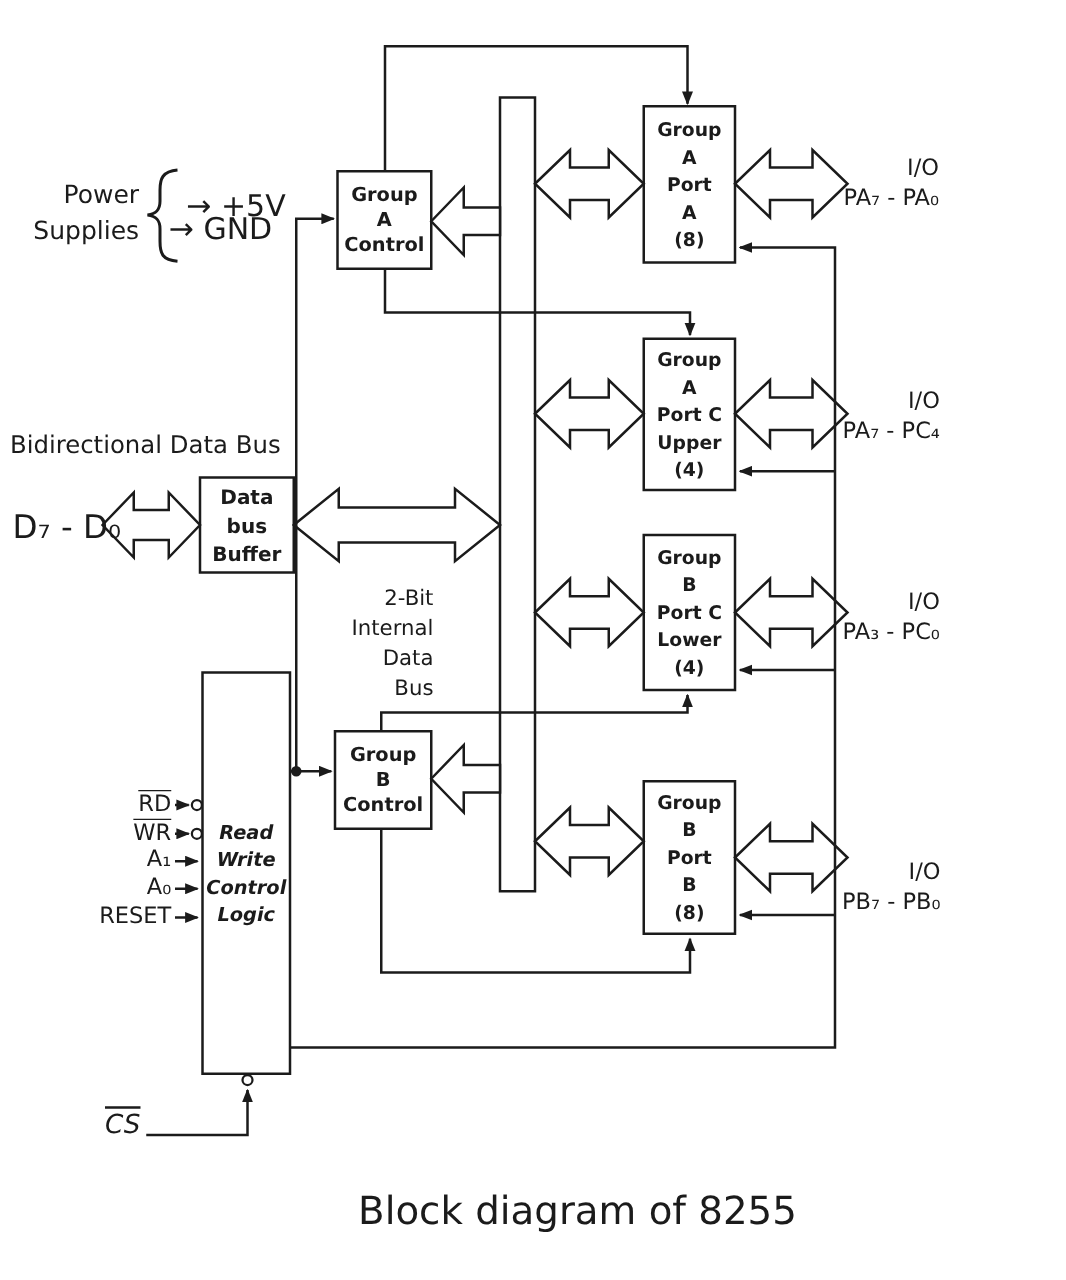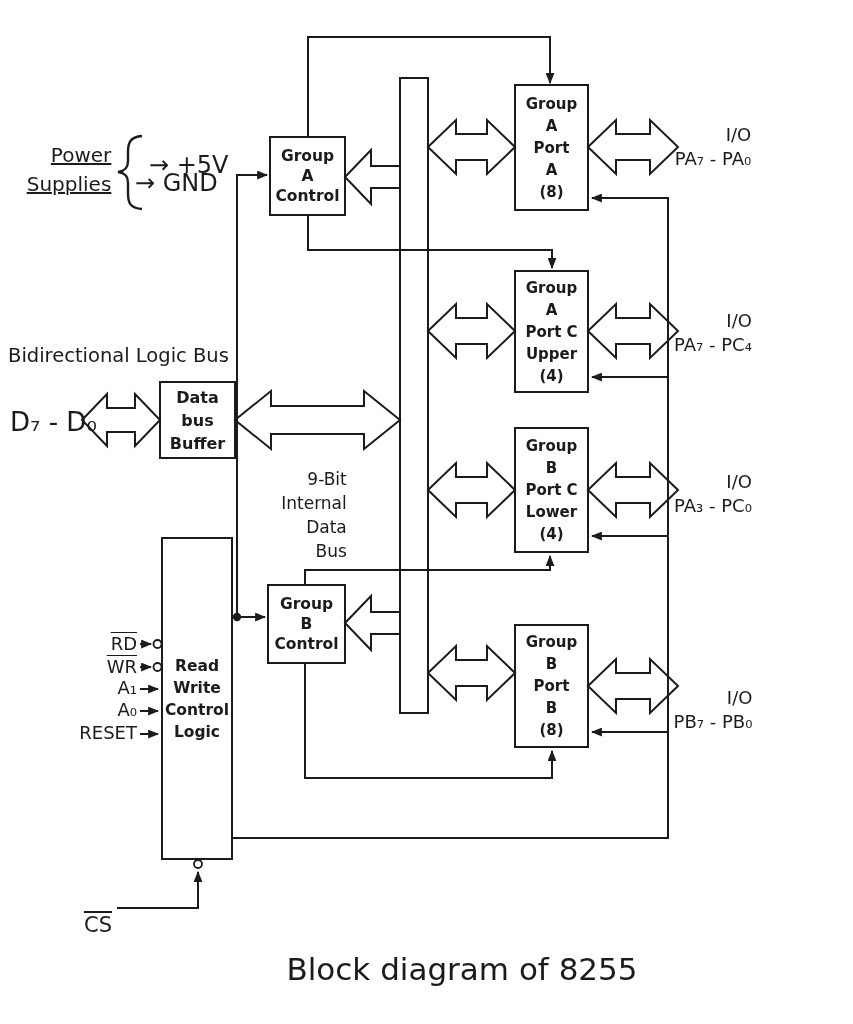--- a/index.html
+++ b/index.html
@@ -87,21 +87,21 @@
 
   <div class="box-label" style="left:270px; top:137px; width:75px; height:78px; font-size:15.5px; line-height:20px;">Group
 A
 Control</div>
   <div class="box-label" style="left:268px; top:585px; width:77px; height:78px; font-size:15.5px; line-height:20px;">Group
 B
 Control</div>
   <div class="box-label" style="left:160px; top:382px; width:75px; height:76px; font-size:16px; line-height:23px;">Data
 bus
 Buffer</div>
-  <div class="box-label" style="left:162px; top:538px; width:70px; height:321px; font-size:15.5px; line-height:22px;">Read
+  <div class="box-label" style="left:162px; top:538px; width:70px; height:321px; font-size:15.5px; line-height:22px;font-style:italic;">Read
 Write
 Control
 Logic</div>
   <div class="box-label" style="left:515px; top:85px;  width:73px; height:125px; font-size:15px; line-height:22px;">Group
 A
 Port
 A
 (8)</div>
   <div class="box-label" style="left:515px; top:271px; width:73px; height:121px; font-size:15px; line-height:22px;">Group
 A
@@ -112,42 +112,42 @@
 B
 Port C
 Lower
 (4)</div>
   <div class="box-label" style="left:515px; top:625px; width:73px; height:122px; font-size:15px; line-height:22px;">Group
 B
 Port
 B
 (8)</div>
 
-  <div class="lbl ctr" style="left:69px; top:141px; font-size:20px; line-height:29px;text-decoration:underline;">Power
+  <div class="lbl ctr" style="left:69px; top:141px; font-size:20px; line-height:29px;">Power
 Supplies</div>
   <div class="lbl" style="left:149px; top:150px; font-size:24px;">→ +5V</div>
   <div class="lbl" style="left:135px; top:168px; font-size:24px;">→ GND</div>
-  <div class="lbl" style="left:8px; top:344px; font-size:19.5px;">Bidirectional Logic Bus</div>
+  <div class="lbl" style="left:8px; top:344px; font-size:19.5px;">Bidirectional Data Bus</div>
   <div class="lbl" style="left:10px; top:406px; font-size:26px;">D₇ - D₀</div>
-  <div class="lbl ctr" style="left:314px; top:467px; font-size:17px; line-height:24px;">9-Bit
+  <div class="lbl ctr" style="left:314px; top:467px; font-size:17px; line-height:24px;">2-Bit
 Internal
 Data
 Bus</div>
 
   <div class="lbl ctr" style="left:713px; top:123px; font-size:18px; line-height:24px;">I/O
 PA₇ - PA₀</div>
   <div class="lbl ctr" style="left:713px; top:309px; font-size:18px; line-height:24px;">I/O
 PA₇ - PC₄</div>
   <div class="lbl ctr" style="left:713px; top:470px; font-size:18px; line-height:24px;">I/O
 PA₃ - PC₀</div>
   <div class="lbl ctr" style="left:713px; top:686px; font-size:18px; line-height:24px;">I/O
 PB₇ - PB₀</div>
 
   <div class="lbl rt ovl" style="right:716px; top:633px; font-size:18px;">RD</div>
   <div class="lbl rt ovl" style="right:716px; top:656px; font-size:18px;">WR</div>
   <div class="lbl rt" style="right:716px; top:677px; font-size:18px;">A₁</div>
   <div class="lbl rt" style="right:716px; top:699px; font-size:18px;">A₀</div>
   <div class="lbl rt" style="right:716px; top:722px; font-size:18px;">RESET</div>
-  <div class="lbl ovl" style="left:84px; top:912px; font-size:21px;">CS</div>
+  <div class="lbl ovl" style="left:84px; top:886px; font-size:21px;font-style:italic;">CS</div>
 
   <div class="lbl ctr" style="left:462px; top:950px; font-size:31px;">Block diagram of 8255</div>
 
 </div>
 
 </body></html>

